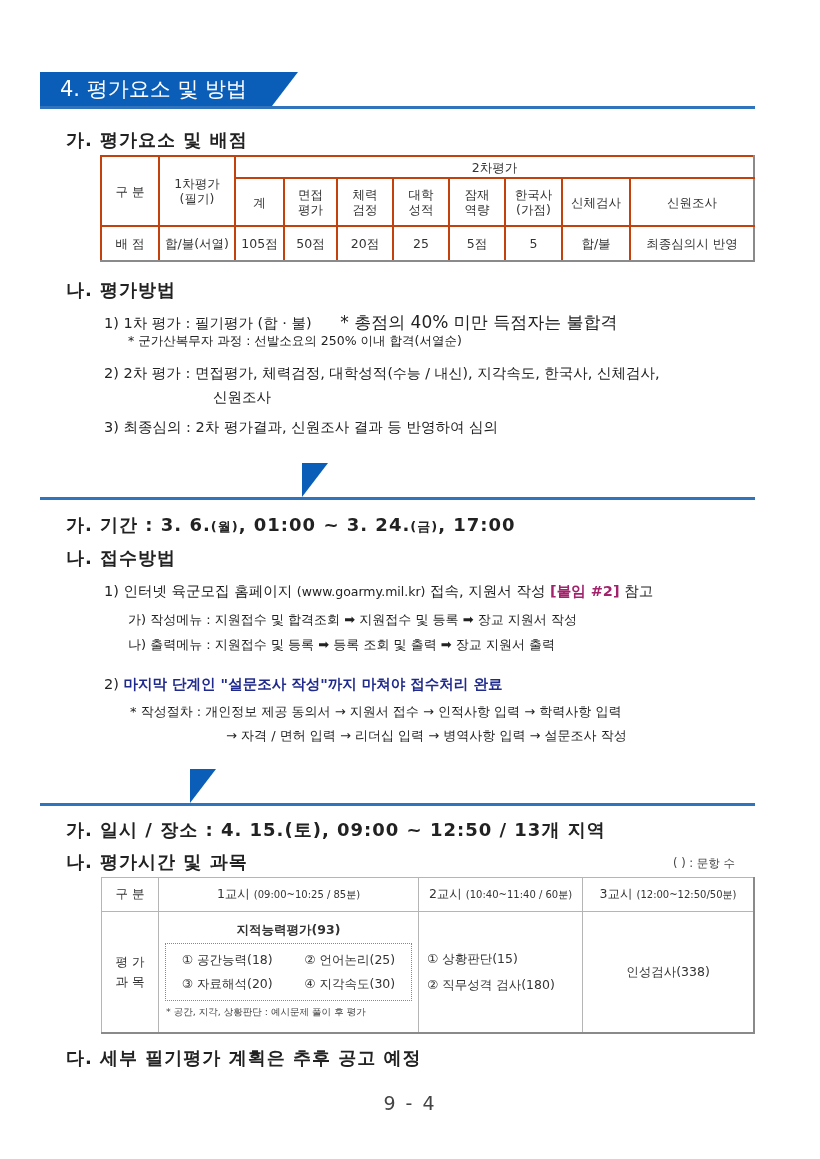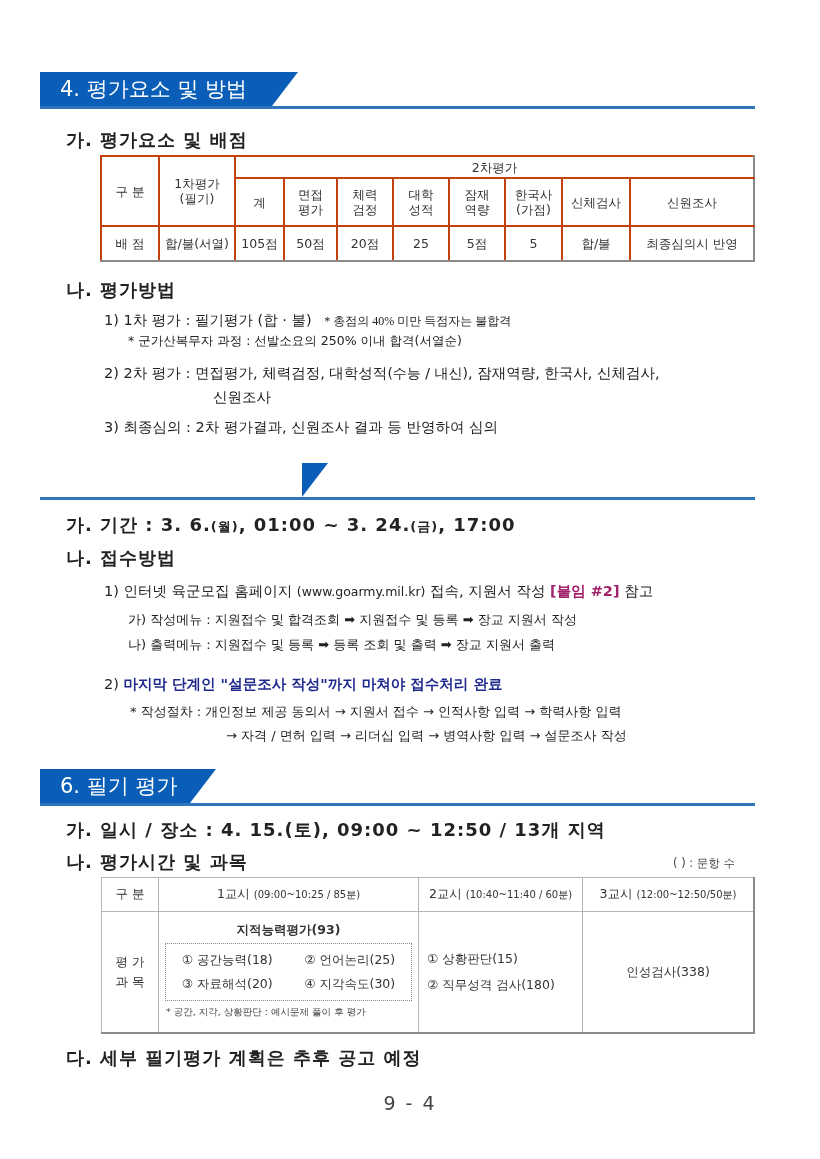--- a/index.html
+++ b/index.html
@@ -94,26 +94,26 @@
     <td>합/불</td>
     <td>최종심의시 반영</td>
   </tr>
 </tbody>
   </table>
 
 <div class="h2" style="left:66px; top:278px;">나. 평가방법</div>
 
 <div class="line" style="left:104px; top:311px;">
   <span>1) 1차 평가 : 필기평가 (합 · 불)</span>
-  <span class="small" style="font-size:12px; margin-left:8px;font-family:Liberation Serif, serif;">* 총점의 40% 미만 득점자는 불합격</span>
+  <span class="small" style="font-size:17px; margin-left:24px;">* 총점의 40% 미만 득점자는 불합격</span>
 </div>
 <div class="line small" style="left:128px; top:333px; font-size:12.5px;">* 군가산복무자 과정 : 선발소요의 250% 이내 합격(서열순)</div>
 
 <div class="line" style="left:104px; top:364px;">
-  <span>2) 2차 평가 : 면접평가, 체력검정, 대학성적</span><span class="tiny">(수능 / 내신)</span><span>, 잠재역량, 한국사, 신체검사,</span>
+  <span>2) 2차 평가 : 면접평가, 체력검정, 대학성적</span><span class="tiny">(수능 / 내신)</span><span>, 지각속도, 한국사, 신체검사,</span>
 </div>
 <div class="line" style="left:213px; top:388px;">신원조사</div>
 <div class="line" style="left:104px; top:418px;">3) 최종심의 : 2차 평가결과, 신원조사 결과 등 반영하여 심의</div>
 
 <div class="sec" style="top:463px;">
   <div class="slant" style="left:262px;"></div>
   <div class="rule"></div>
 </div>
 
 <div class="h2" style="left:66px; top:513px;">
@@ -127,23 +127,20 @@
 <div class="line small" style="left:128px; top:611px;">가) 작성메뉴 : 지원접수 및 합격조회 ➡ 지원접수 및 등록 ➡ 장교 지원서 작성</div>
 <div class="line small" style="left:128px; top:636px;">나) 출력메뉴 : 지원접수 및 등록 ➡ 등록 조회 및 출력 ➡ 장교 지원서 출력</div>
 
 <div class="line" style="left:104px; top:675px;">
   <span>2) </span><span class="navy">마지막 단계인 "설문조사 작성"까지 마쳐야 접수처리 완료</span>
 </div>
 <div class="line small" style="left:130px; top:703px;">* 작성절차 : 개인정보 제공 동의서 → 지원서 접수 → 인적사항 입력 → 학력사항 입력</div>
 <div class="line small" style="left:226px; top:727px;">→ 자격 / 면허 입력 → 리더십 입력 → 병역사항 입력 → 설문조사 작성</div>
 
 <div class="sec" style="top:769px;">
-  <div class="band" style="width:150px;">
-    <span>6.</span> <span>필기 평가</span>
-  </div>
   <div class="slant" style="left:150px;"></div>
   <div class="rule"></div>
 </div>
 
 <div class="h2" style="left:66px; top:818px;">가. 일시 / 장소 : 4. 15.(토), 09:00 ~ 12:50 / 13개 지역</div>
 <div class="h2" style="left:66px; top:850px;">나. 평가시간 및 과목</div>
 <div class="line" style="left:673px; top:856px; font-size:11.5px; color:#444;">( ) : 문항 수</div>
 
 <table class="t2">
   <tbody>

